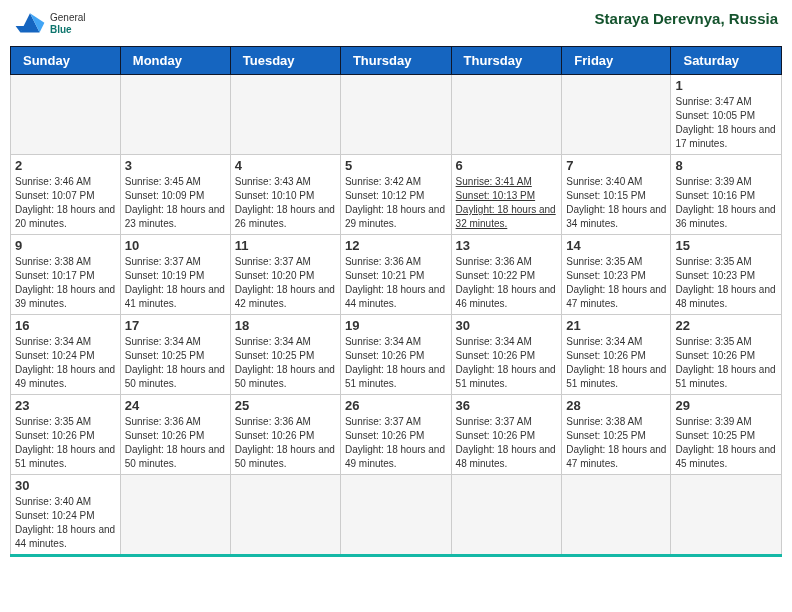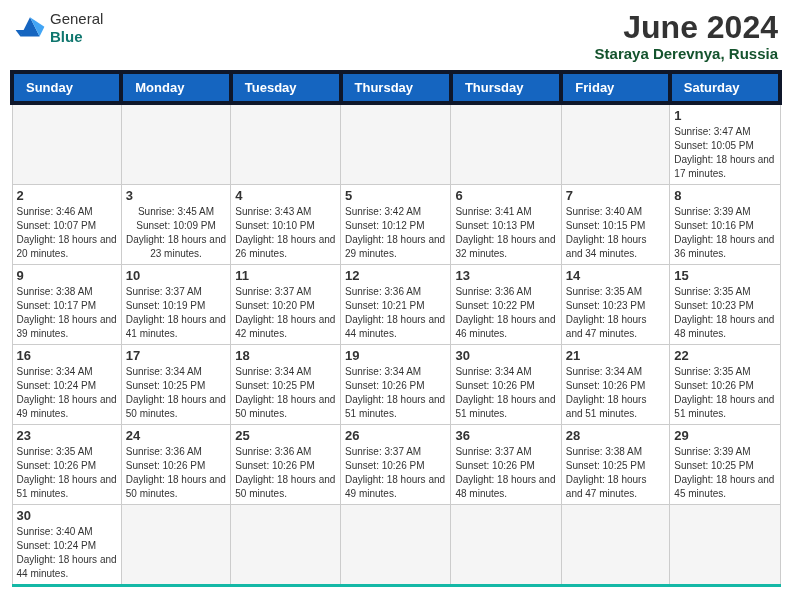--- a/index.html
+++ b/index.html
@@ -16,21 +16,21 @@
       align-items: flex-start;
       margin-bottom: 8px;
       padding: 0 4px;
     }
     .logo {
       display: flex;
       align-items: center;
       gap: 4px;
     }
     .logo-text {
-      font-size: 15px;
+      font-size: 10px;
       color: #333;
       line-height: 1.2;
     }
     .logo-text .general { font-weight: normal; }
     .logo-text .blue { color: #0f766e; font-weight: bold; }
     .logo-icon {
       width: 32px;
       height: 28px;
     }
     .title-block {
@@ -52,21 +52,21 @@
       border-collapse: collapse;
       border: 1px solid #ccc;
     }
     .calendar th {
       background-color: #1565c0;
       color: #fff;
       font-size: 13px;
       font-weight: bold;
       padding: 6px 12px;
       text-align: left;
-      border: 4px solid #0f172a;
+      border: 1px solid #0f172a;
     }
     .calendar td {
       vertical-align: top;
       border: 1px solid #ccc;
       padding: 3px 4px;
       width: 113px;
       min-height: 70px;
       background: #fff;
       font-size: 10px;
       color: #333;
@@ -98,21 +98,20 @@
       <polygon points="8,28 20,4 32,28" fill="#1565c0"></polygon>
       <polygon points="20,4 32,28 38,16" fill="#42a5f5"></polygon>
       <polygon points="2,20 14,20 8,28" fill="#1565c0"></polygon>
     </svg>
     <div class="logo-text">
       <span class="general">General</span><br>
       <span class="blue">Blue</span>
     </div>
   </div>
   <div class="title-block">
-    <div class="month-title">June 2024</div>
     <div class="subtitle">Staraya Derevnya, Russia</div>
   </div>
 </div>
 
 <table class="calendar">
   <thead>
     <tr>
     <th>Sunday</th>
         <th>Monday</th>
         <th>Tuesday</th>
@@ -139,39 +138,39 @@
       </tr>
       <tr>
         <td>
           <div class="day-number">2</div>
           <div class="day-info" style="white-space: pre-line;">Sunrise: 3:46 AM
 Sunset: 10:07 PM
 Daylight: 18 hours and 20 minutes.</div>
         </td>
         <td>
           <div class="day-number">3</div>
-          <div class="day-info" style="white-space: pre-line; text-align: center;">Sunrise: 3:45 AM
+          <div class="day-info" style="white-space: pre-line;">Sunrise: 3:45 AM
 Sunset: 10:09 PM
 Daylight: 18 hours and 23 minutes.</div>
         </td>
         <td>
           <div class="day-number">4</div>
           <div class="day-info" style="white-space: pre-line;">Sunrise: 3:43 AM
 Sunset: 10:10 PM
 Daylight: 18 hours and 26 minutes.</div>
         </td>
         <td>
           <div class="day-number">5</div>
           <div class="day-info" style="white-space: pre-line;">Sunrise: 3:42 AM
 Sunset: 10:12 PM
 Daylight: 18 hours and 29 minutes.</div>
         </td>
         <td>
           <div class="day-number">6</div>
-          <div class="day-info" style="white-space: pre-line;">Sunrise: 3:41 AM
+          <div class="day-info" style="white-space: pre-line; text-decoration: underline;">Sunrise: 3:41 AM
 Sunset: 10:13 PM
 Daylight: 18 hours and 32 minutes.</div>
         </td>
         <td>
           <div class="day-number">7</div>
           <div class="day-info" style="white-space: pre-line;">Sunrise: 3:40 AM
 Sunset: 10:15 PM
 Daylight: 18 hours and 34 minutes.</div>
         </td>
         <td>

